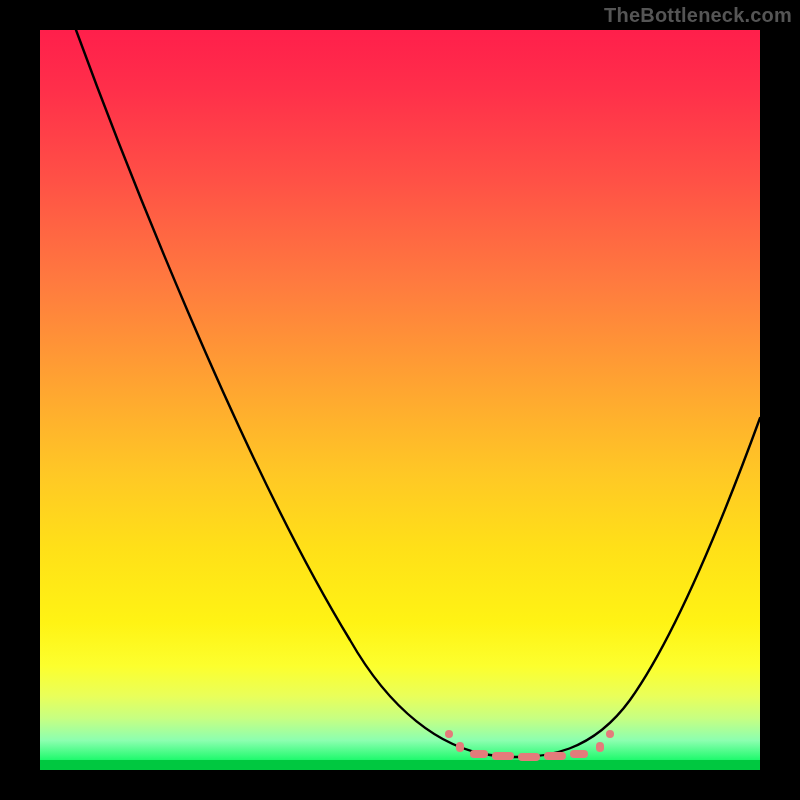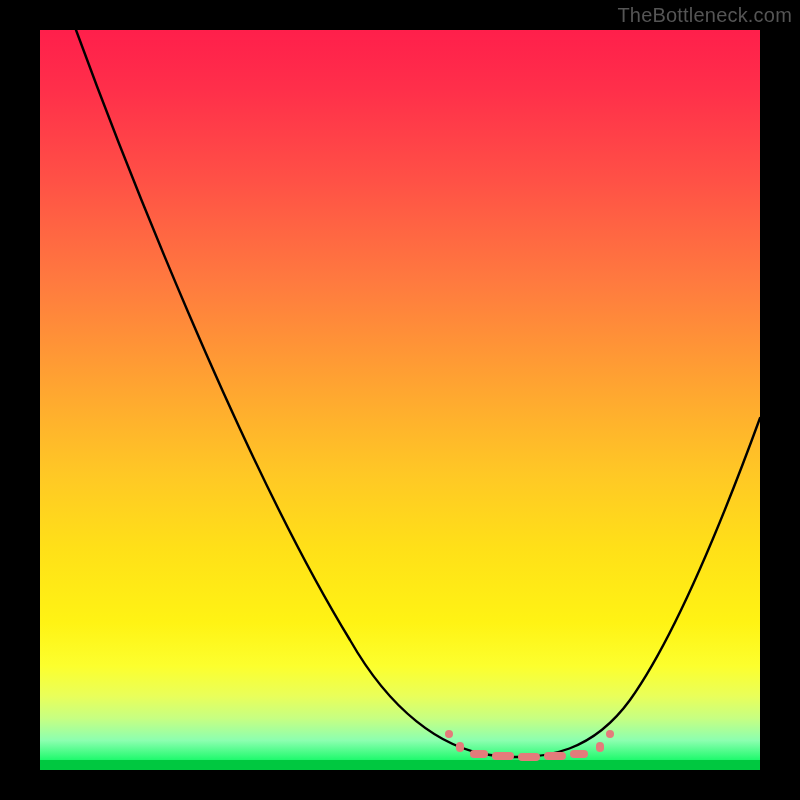--- a/index.html
+++ b/index.html
@@ -16,21 +16,21 @@
     width: 800px;
     height: 800px;
     background: #000;
   }
   .watermark {
     position: absolute;
     top: 4px;
     right: 8px;
     color: #555;
     font-size: 20px;
-    font-weight: 400;
+    font-weight: 700;
     letter-spacing: 0.2px;
     z-index: 10;
     text-align: right;
   }
   .plot-area {
     position: absolute;
     left: 40px;
     top: 30px;
     width: 720px;
     height: 740px;

